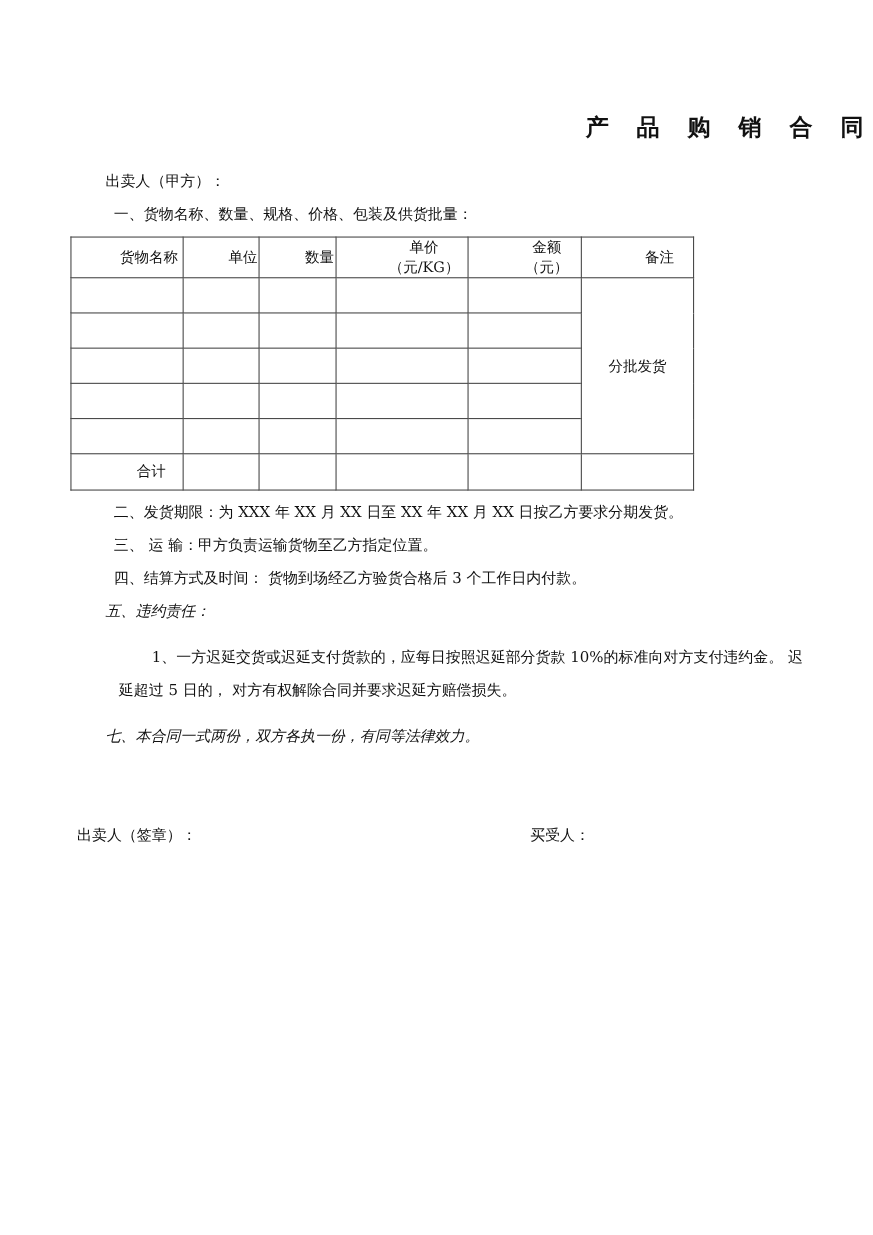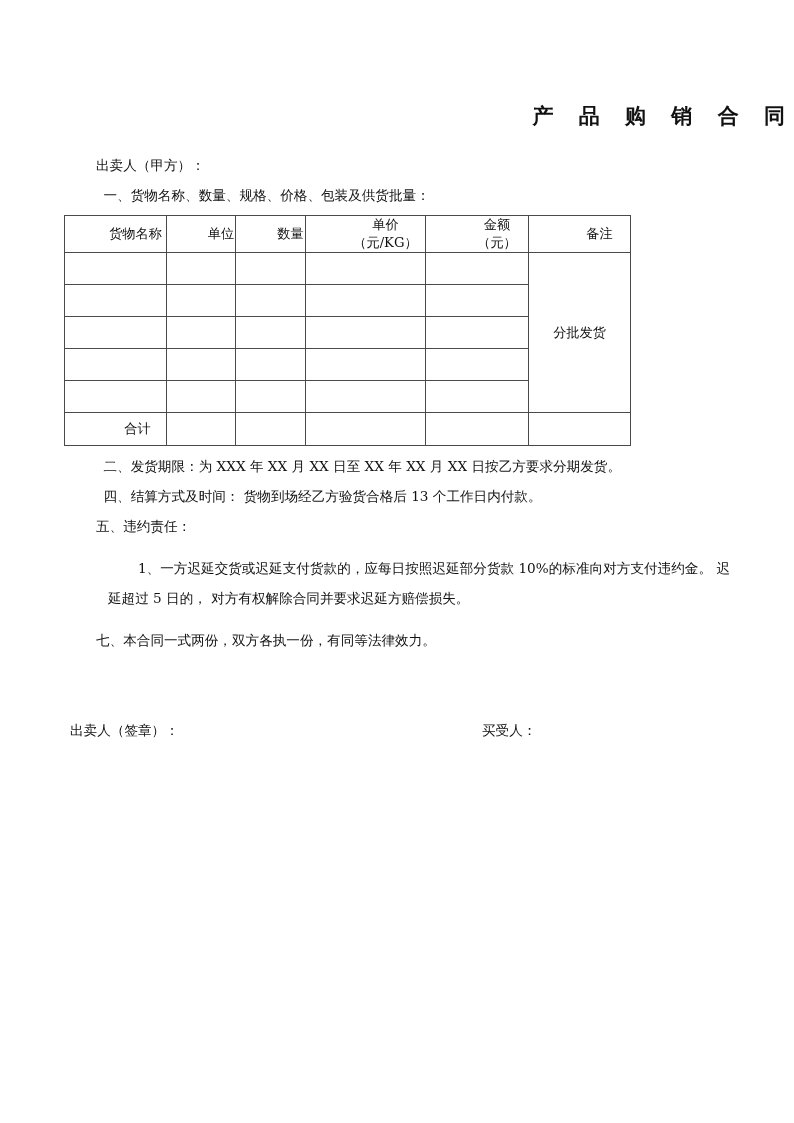--- a/index.html
+++ b/index.html
@@ -56,20 +56,21 @@
     margin: 0;
     text-indent: 0.55em;
     text-align: justify;
     text-justify: inter-ideograph;
   }
   .clause-flush {
     margin: 0;
     text-indent: 0;
     text-align: justify;
     text-justify: inter-ideograph;
+    font-style: italic;
   }
   .subclause {
     margin: 12px;
     text-indent: 2.2em;
     text-align: justify;
     text-justify: inter-ideograph;
   }
   
   .goods-table-wrap {
     padding-left: 64px;
@@ -217,22 +218,23 @@
         </tr>
       </tbody>
     </table>
   </div>
 
   <div class="body-block">
     <div class="spacer-after-table"></div>
 
     <p class="clause">二、发货期限：为 XXX 年 XX 月 XX 日至 XX 年 XX 月 XX 日按乙方要求分期发货。</p>
 
-
-    <p class="clause">四、结算方式及时间： 货物到场经乙方验货合格后 13 个工作日内付款。</p>
+    <p class="clause">三、 运 输：甲方负责运输货物至乙方指定位置。</p>
+
+    <p class="clause">四、结算方式及时间： 货物到场经乙方验货合格后 3 个工作日内付款。</p>
 
     <p class="clause-flush">五、违约责任：</p>
 
     <p class="subclause">1、一方迟延交货或迟延支付货款的，应每日按照迟延部分货款 10%的标准向对方支付违约金。 迟延超过 5 日的， 对方有权解除合同并要求迟延方赔偿损失。</p>
 
 
 
 
     <p class="clause-flush">七、本合同一式两份，双方各执一份，有同等法律效力。</p>
   </div>

